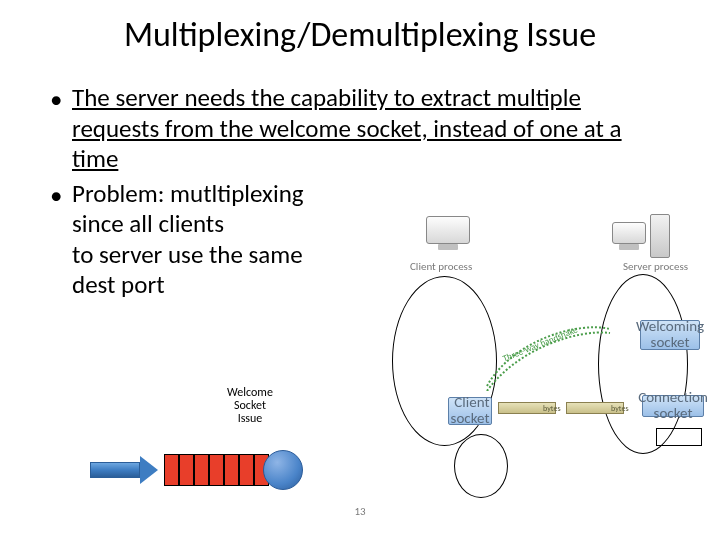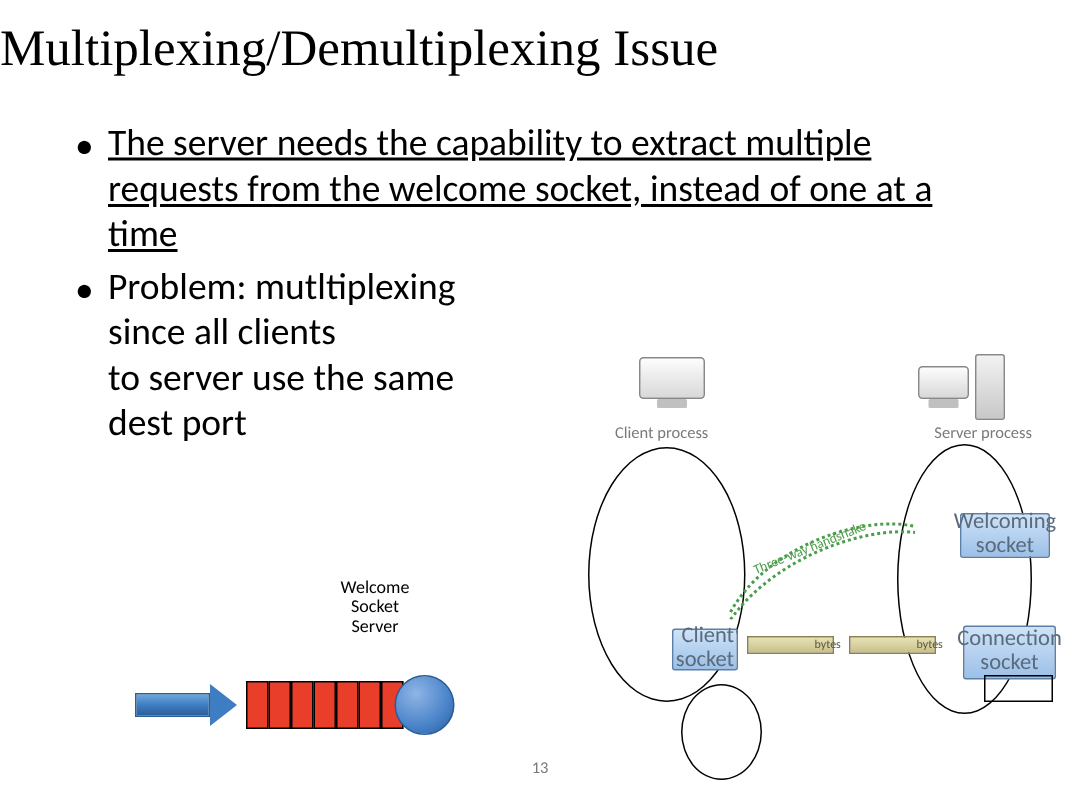--- a/index.html
+++ b/index.html
@@ -6,24 +6,24 @@
   body {
     width: 720px;
     height: 540px;
     background: #fff;
     font-family: Calibri, Arial, sans-serif;
     position: relative;
     overflow: hidden;
   }
   .title {
     font-size: 34px;
+    text-align: center;
     padding-top: 14px;
     color: #000;
     font-weight: 400;
-    font-family: Liberation Serif, serif;
   }
   .content {
     padding: 28px 50px 0 50px;
   }
   .bullet {
     display: flex;
     align-items: flex-start;
     font-size: 25px;
     color: #000;
     line-height: 1.22;
@@ -89,21 +89,21 @@
     bottom: 22px;
     left: 0; right: 0;
     text-align: center;
     font-size: 11px;
     color: #7a7a7a;
   }
 
   
   .diagram {
     position: absolute;
-    top: 238px;
+    top: 216px;
     right: 20px;
     width: 310px;
     height: 285px;
     text-decoration: underline;
   }
   .d-computer {
     position: absolute;
     width: 52px; height: 42px;
   }
   .monitor {
@@ -202,21 +202,21 @@
       <span>since all clients</span><br>
       <span>to server use the same</span><br>
       <span>dest port</span>
     </span>
   </div>
 </div>
 
 <div class="queue-label">
   <span>Welcome</span><br>
   <span>Socket</span><br>
-  <span>Server</span>
+  <span>Issue</span>
 </div>
 
 <div class="queue-area">
   <span class="arrow-in">
     <span class="arrow-shaft"></span>
       <span class="arrow-head"></span>
   </span>
   <span class="queue-boxes">
     <span class="cell"></span>
       <span class="cell"></span>
@@ -242,21 +242,21 @@
   </div>
   <div class="d-label" style="top:44px; right:12px;">Server process</div>
 
   <div class="ellipse" style="top:60px; left:2px; width:105px; height:170px;"></div>
   <div class="ellipse" style="top:58px; right:12px; width:90px; height:180px;"></div>
 
   <div class="socket-box" style="top:104px; right:0px; width:60px; height:30px;">Welcoming socket</div>
 
   <div class="socket-box" style="top:181px; left:58px; width:44px; height:28px;text-align:right;">Client socket</div>
 
-  <div class="socket-box" style="top:179px; right:-4px; width:62px; height:36px;">Connection socket</div>
+  <div class="socket-box" style="top:179px; right:-4px; width:62px; height:22px;">Connection socket</div>
 
   <div class="bytes-pipe" style="top:186px; left:108px; width:58px;">bytes</div>
   <div class="bytes-pipe" style="top:186px; left:176px; width:58px;">bytes</div>
 
   <svg class="handshake-path" style="top:95px; left:92px;">
     <path d="M5,75 C30,30 95,10 128,18" stroke="#4a9d4a" stroke-width="2" fill="none" stroke-dasharray="2,2"></path>
     <path d="M5,80 C35,38 95,18 128,22" stroke="#4a9d4a" stroke-width="2" fill="none" stroke-dasharray="2,2"></path>
   </svg>
   <div class="hs-label" style="top:122px; left:110px;">Three-way handshake</div>
 

